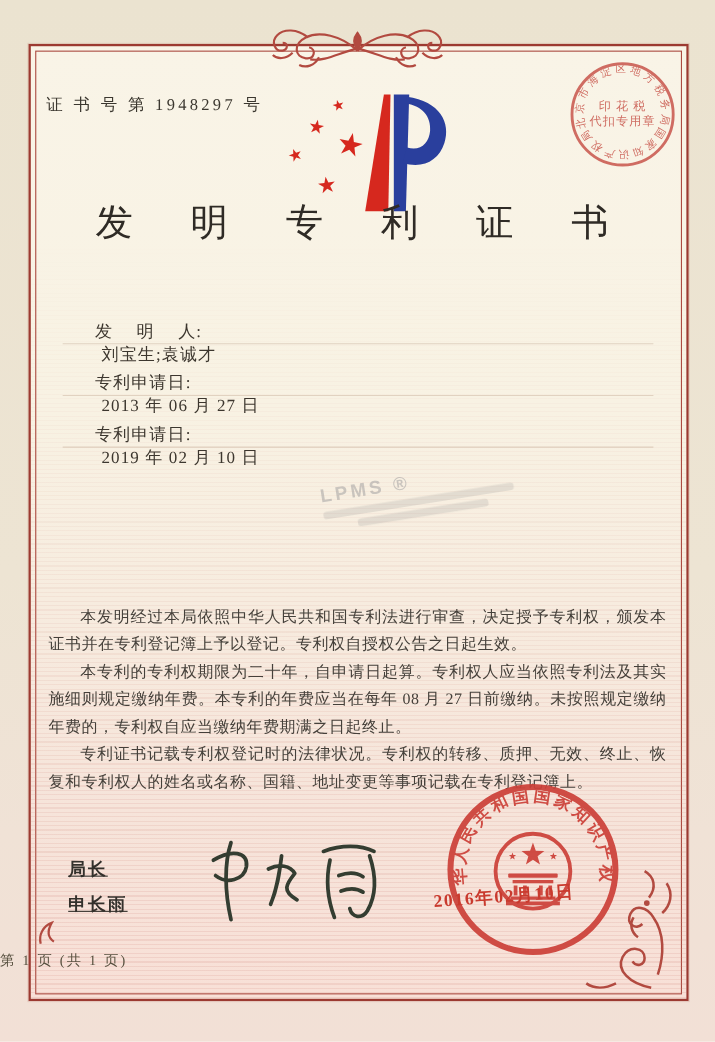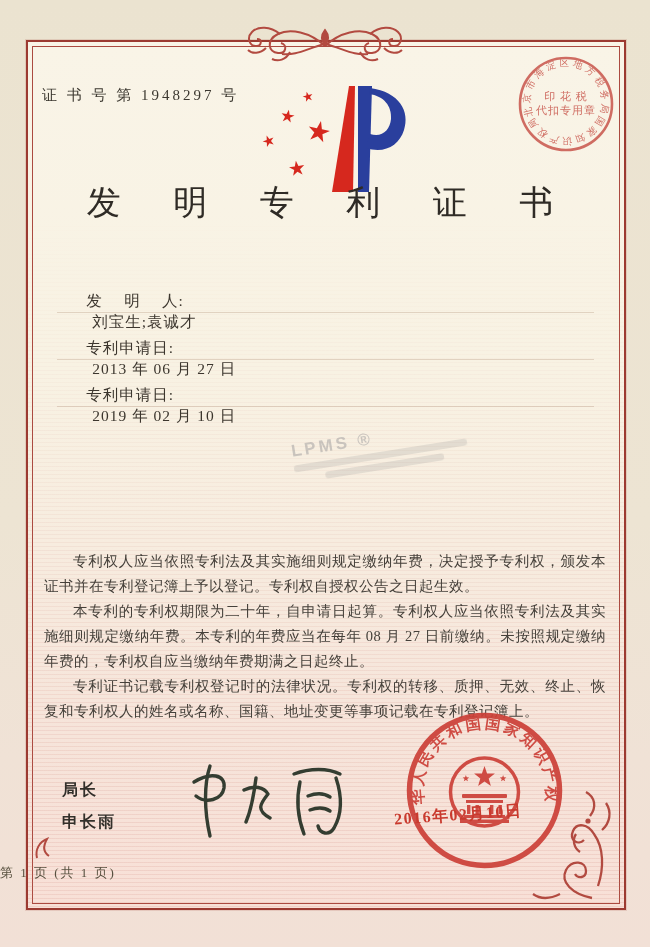--- a/index.html
+++ b/index.html
@@ -47,21 +47,21 @@
     color:rgba(138,138,142,.42);font-family:"Liberation Sans","DejaVu Sans",sans-serif;}
   .watermark .wm-text{font-size:17px;letter-spacing:3px;font-weight:bold;}
   .wm-bar{height:7px;border-radius:3px;background:rgba(150,148,150,.22);margin-top:4px;filter:blur(.6px);}
   .wm-bar.b1{width:175px;}
   .wm-bar.b2{width:120px;margin-left:30px;}
 
   
   .signer{position:absolute;left:62px;top:780px;
     font-family:"Liberation Sans","DejaVu Sans",sans-serif;font-weight:bold;
     font-size:16px;color:#33302b;letter-spacing:2px;}
-  .signer div{margin-bottom:11px;}
+  .signer div{margin-bottom:11px;text-decoration:underline;}
   .sig-svg{position:absolute;left:182px;top:752px;}
 
   
   .seal-svg{position:absolute;left:402px;top:708px;opacity:.92;}
   .seal-date{position:absolute;left:394px;top:805px;transform:rotate(-4deg);
     color:#c93a2e;font-size:16px;font-weight:bold;letter-spacing:1.5px;}
   .tax-stamp{position:absolute;left:514px;top:52px;opacity:.85;}
 
   
   .footer{position:absolute;left:0;right:0;top:864px;
@@ -115,21 +115,21 @@
     </div>
   </div>
 
   <div class="watermark">
     <div class="wm-text">LPMS ®</div>
     <div class="wm-bar b1"></div>
     <div class="wm-bar b2"></div>
   </div>
 
   <div class="body-text">
-    <p>专利权人应当依照专利法及其实施细则规定缴纳年费，决定授予专利权，颁发本证书并在专利登记簿上予以登记。专利权自授权公告之日起生效。</p>
+    <p>本发明经过本局依照中华人民共和国专利法进行审查，决定授予专利权，颁发本证书并在专利登记簿上予以登记。专利权自授权公告之日起生效。</p>
     <p>本专利的专利权期限为二十年，自申请日起算。专利权人应当依照专利法及其实施细则规定缴纳年费。本专利的年费应当在每年 08 月 27 日前缴纳。未按照规定缴纳年费的，专利权自应当缴纳年费期满之日起终止。</p>
     <p>专利证书记载专利权登记时的法律状况。专利权的转移、质押、无效、终止、恢复和专利权人的姓名或名称、国籍、地址变更等事项记载在专利登记簿上。</p>
   </div>
 
   <div class="signer">
     <div>局长</div>
     <div>申长雨</div>
   </div>
 
   <svg class="sig-svg" width="180" height="100" viewBox="0 0 180 100">

